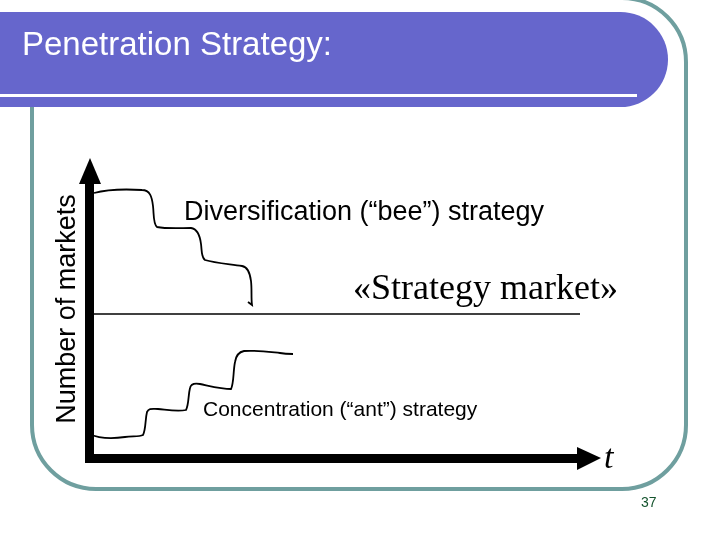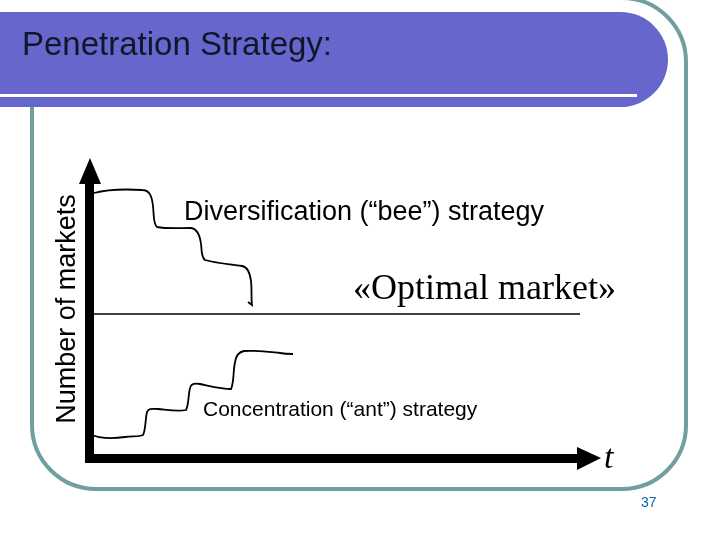--- a/index.html
+++ b/index.html
@@ -8,37 +8,37 @@
     font-family:"Liberation Sans",sans-serif;overflow:hidden;
   }
   
   #diagram-svg{position:absolute;left:0;top:0;z-index:1;}
   
   .header{
     position:absolute;left:0;top:12px;width:668px;height:95px;
     background:#6666CC;border-radius:0 48px 48px 0;z-index:2;
   }
   .header .title{
-    position:absolute;left:22px;top:13px;color:#0f172a;
+    position:absolute;left:22px;top:13px;color:#ffffff;
     font-size:33px;line-height:38px;white-space:nowrap;
   }
   .header .underline{
     position:absolute;left:0;top:82px;width:637px;height:3px;background:#ffffff;
   }
   
   .lbl{position:absolute;z-index:3;color:#000;white-space:nowrap;}
   .y-axis-label{
     left:-76px;top:294px;width:284px;height:30px;text-align:center;
     font-size:27px;transform:rotate(-90deg);
   }
   .upper-label{left:184px;top:196px;font-size:27px;}
   .optimal-label{left:353px;top:266px;font-size:36px;font-family:"Liberation Serif",serif;}
   .lower-label{left:203px;top:397px;font-size:21px;}
   .t-label{left:604px;top:438px;font-size:34px;font-style:italic;font-family:"Liberation Serif",serif;}
-  .page-number{left:641px;top:494px;font-size:14px;color:#0369a1;}
+  .page-number{left:641px;top:494px;font-size:14px;color:#14532d;}
 </style>
 </head>
 <body>
 
 <svg id="diagram-svg" width="720" height="540" viewBox="0 0 720 540">
 
   <path d="M 622 -2 A 64 64 0 0 1 686 62 L 686 425 A 64 64 0 0 1 622 489 L 96 489 A 64 64 0 0 1 32 425 L 32 100" fill="none" stroke="#6F9F9F" stroke-width="4"></path>
 
   <rect x="85" y="176" width="9" height="287" fill="#000"></rect>
   <polygon points="90,158 79,184 101,184" fill="#000"></polygon>
@@ -79,19 +79,19 @@
   <div class="title">
     <div>Penetration Strategy:</div>
   </div>
   <div class="underline"></div>
 </div>
 
 <div class="lbl y-axis-label">Number of markets</div>
 
 <div class="lbl upper-label">Diversification (“bee”) strategy</div>
 
-<div class="lbl optimal-label">«Optimal market»</div>
+<div class="lbl optimal-label">«Strategy market»</div>
 
 <div class="lbl lower-label">Concentration (“ant”) strategy</div>
 
 <div class="lbl t-label">t</div>
 
 <div class="lbl page-number">37</div>
 
 </body></html>

